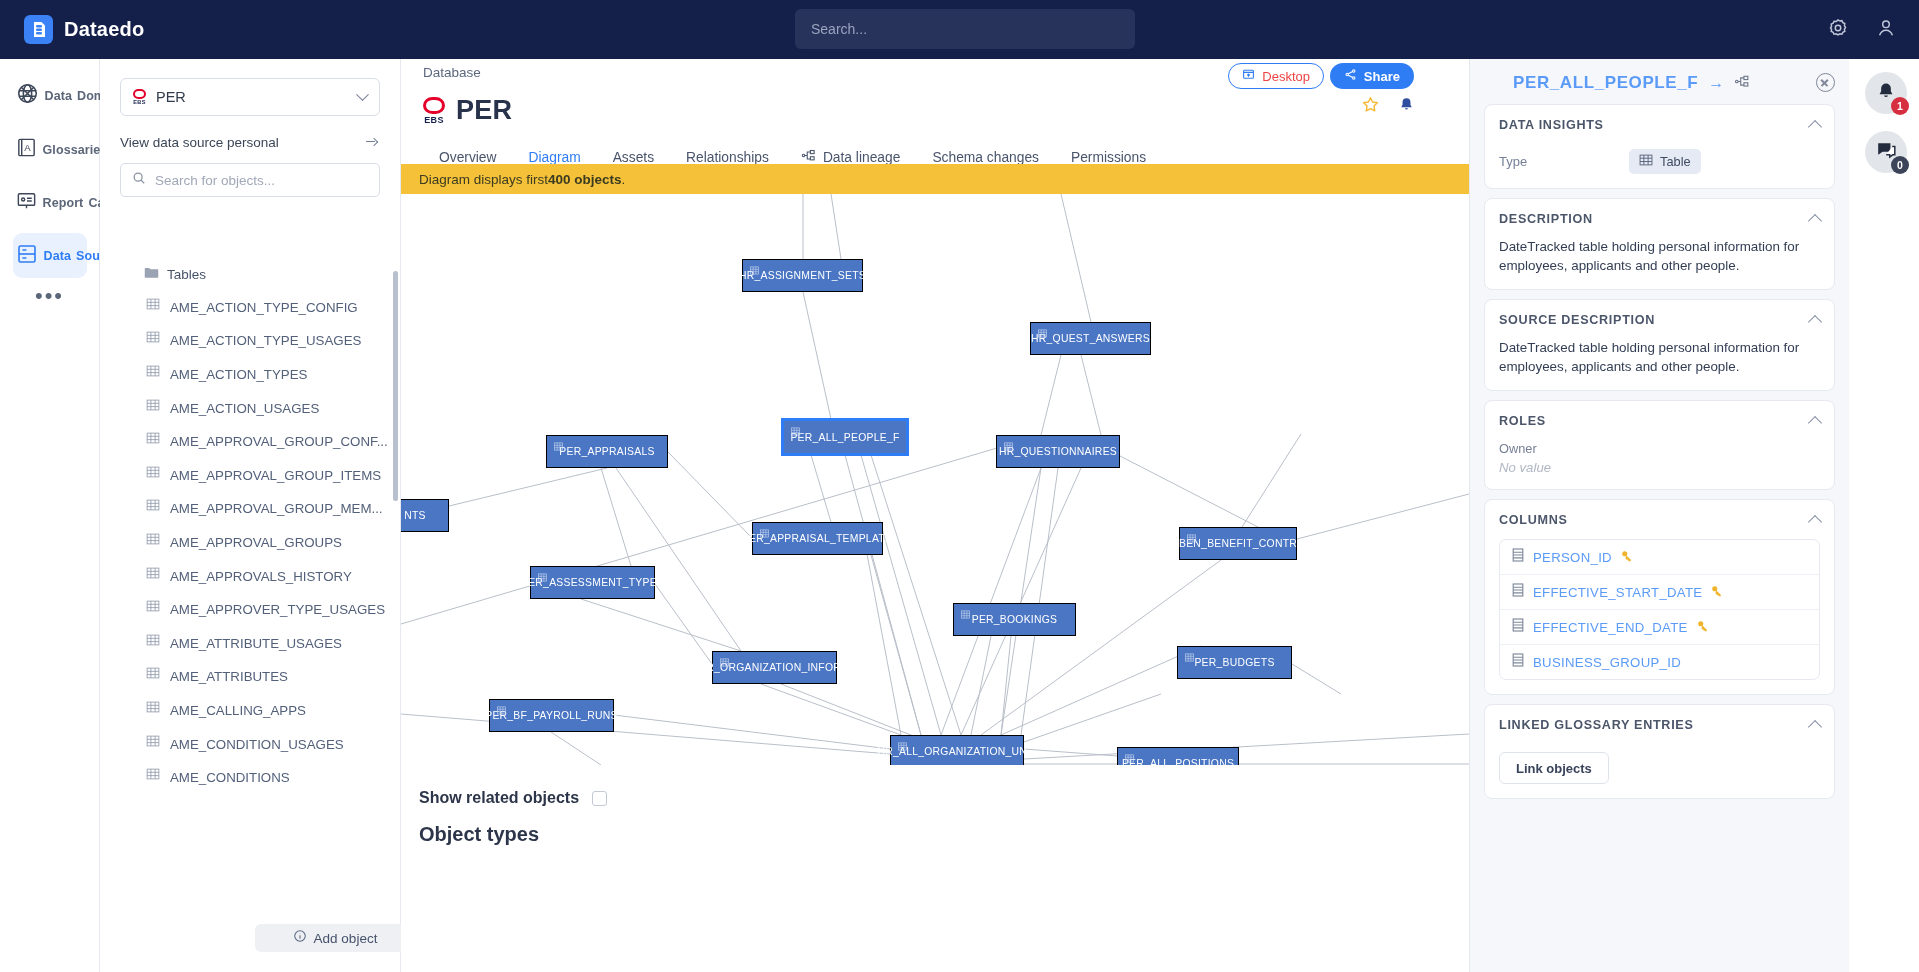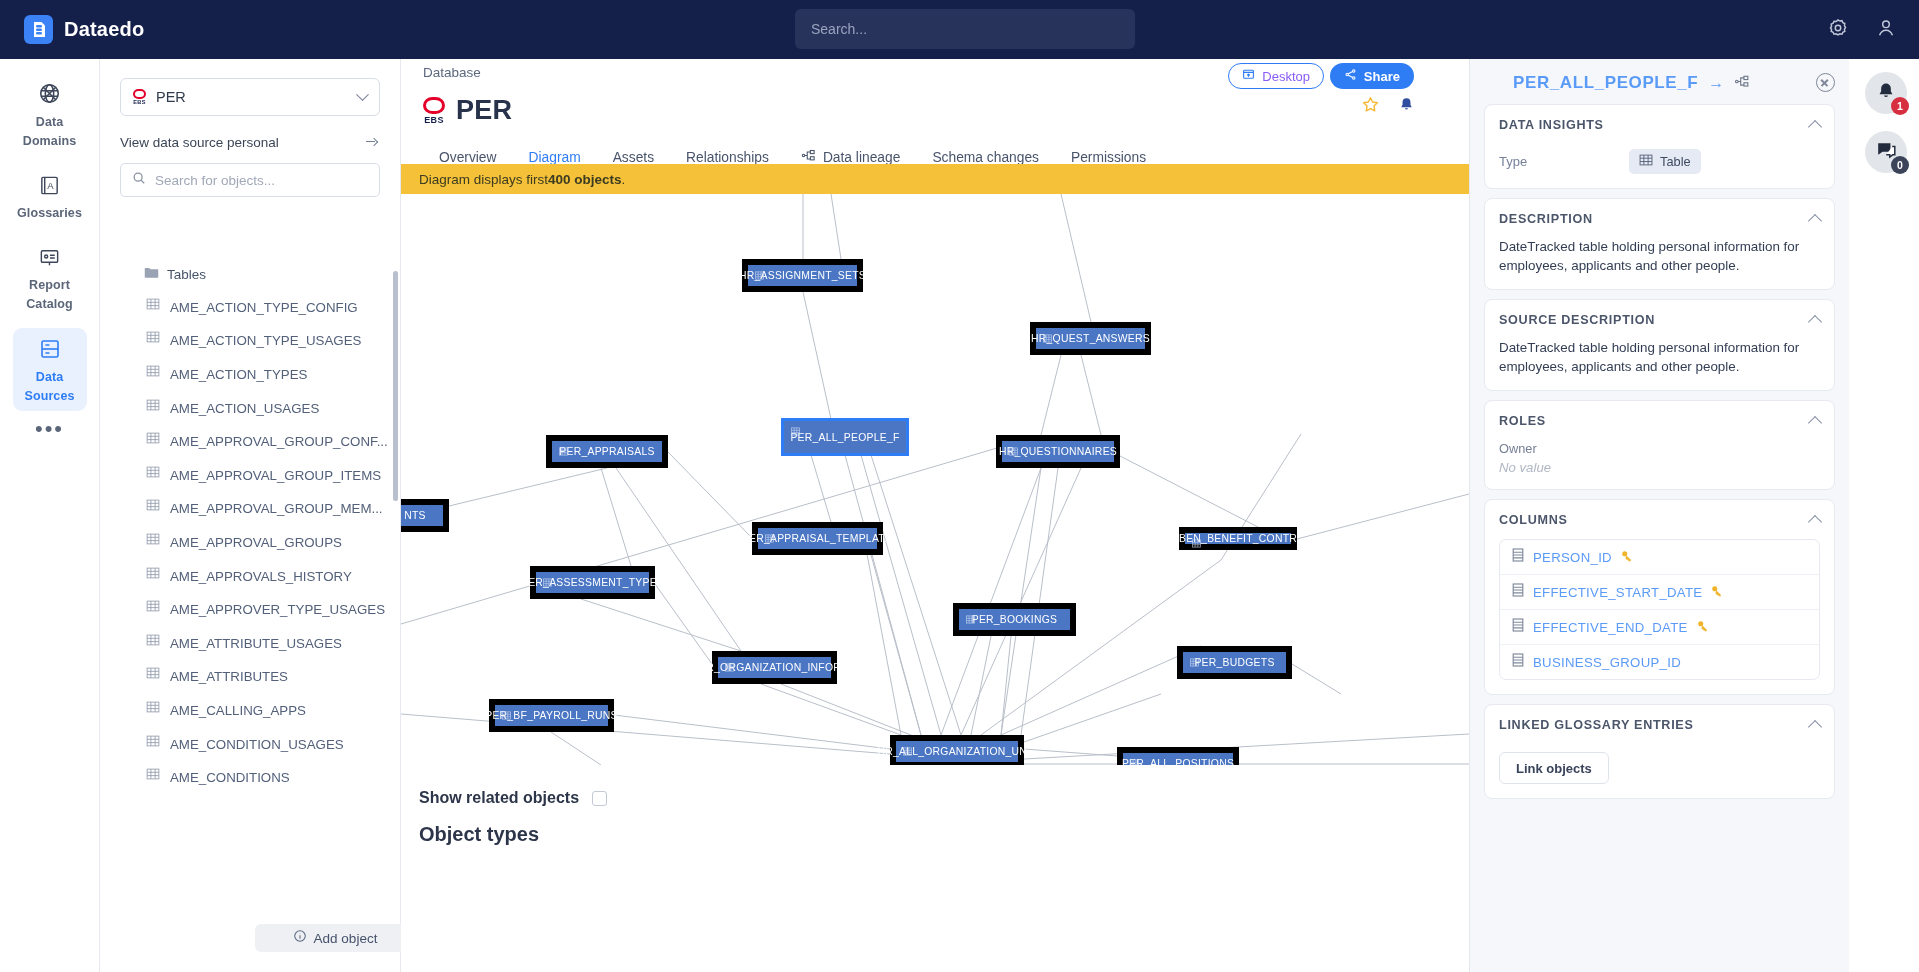--- a/index.html
+++ b/index.html
@@ -38,21 +38,21 @@
   .topbar-icons .ticon { cursor: pointer; opacity: .92; }
 
   
   .rail {
     position: absolute; top: 59px; left: 0; width: 100px; height: 913px;
     background: #fff; border-right: 1px solid #e6e9f0;
     display: flex; flex-direction: column; align-items: center; padding-top: 13px;
   }
   .rail-item {
     width: 74px; padding: 9px 2px 8px; border-radius: 9px; margin-bottom: 9px;
-    display: flex; flex-direction: column; align-items: center; gap: 5px;
+    display: flex; flex-direction: row; align-items: center; gap: 5px;
     cursor: pointer; text-align: center;
   }
   .rail-item .rl {
     font-size: 12.5px; font-weight: 700; color: #5c6679; line-height: 14px; letter-spacing: .1px;
   }
   .rail-item.active { background: #e9f1fe; }
   .rail-item.active .rl { color: #2f7df4; }
   .rail-dots { color: #5c6679; font-size: 22px; letter-spacing: 2px; line-height: 10px; margin-top: 4px; cursor: pointer; }
 
   
@@ -126,41 +126,41 @@
 
   .tabs { position: absolute; left: 22px; top: 84px; display: flex; align-items: flex-end; gap: 0; }
   .tab {
     font-size: 13.8px; color: #49546b; padding: 6px 16px 9px; cursor: pointer; white-space: nowrap;
     display: flex; align-items: center; gap: 7px;
   }
   .tab.active { color: #2f7df4; box-shadow: inset 0 -2.5px 0 #2f7df4; }
 
   .btn-desktop {
     position: absolute; right: 145px; top: 4px; height: 26px; padding: 0 13px;
-    border: 1.4px solid #2f7df4; border-radius: 13px; color: #8b5cf6; font-size: 13px;
+    border: 1.4px solid #2f7df4; border-radius: 13px; color: #ef4444; font-size: 13px;
     display: flex; align-items: center; gap: 7px; cursor: pointer; background: #fff; font-weight: 500;
   }
   .btn-share {
     position: absolute; right: 55px; top: 4px; height: 26px; padding: 0 14px;
     background: #2f7df4; border-radius: 13px; color: #fff; font-size: 13px;
     display: flex; align-items: center; gap: 7px; cursor: pointer; font-weight: 600;
   }
   .star-bell { position: absolute; right: 54px; top: 36px; display: flex; gap: 18px; align-items: center; }
 
   .notice {
     position: absolute; left: 0; top: 105px; width: 1068px; height: 30px; background: #f5c138;
     display: flex; align-items: center; padding-left: 18px;
     font-size: 13.5px; color: #3b3b22;
   }
   .notice b { font-weight: 700; }
 
   .canvas { position: absolute; left: 0; top: 135px; width: 1068px; height: 571px; overflow: hidden; background: #fff; }
   .canvas svg { position: absolute; left: 0; top: 0; }
   .node {
-    position: absolute; background: #4a76c4; border: 6px solid #000000;
+    position: absolute; background: #4a76c4; border: 1px solid #000000;
     display: flex; align-items: center; justify-content: center;
     color: #fff; font-size: 10.4px; letter-spacing: .25px; white-space: nowrap; cursor: pointer;
   }
   .node.selected { border: 2.4px solid #2f7df4; box-shadow: 0 0 0 1px #2f7df4; }
   .node .nic { position: absolute; left: 7px; top: 6px; opacity: .75; }
   .node .nlabel { padding: 0 10px; }
 
   .canvas-bottom { position: absolute; left: 0; top: 706px; width: 1068px; height: 207px; background: #fff; }
   .show-rel { position: absolute; left: 18px; top: 24px; display: flex; align-items: center; gap: 13px; }
   .show-rel .srl { font-size: 16px; font-weight: 700; color: #2c3549; }
@@ -654,21 +654,21 @@
           </div>
           <div class="node" style="left: 351px; top: 328px; width: 131px; height: 33px;">
             <span class="nic">
               <svg width="9" height="9" viewBox="0 0 12 12" fill="none" stroke="#d7e1f5" stroke-width="1">
                 <rect x="0.7" y="1.2" width="10.6" height="9.6"></rect>
                 <path d="M.7 4.4h10.6M.7 7.6h10.6M4.2 1.2v9.6M7.8 1.2v9.6"></path>
               </svg>
             </span>
             <span class="nlabel">PER_APPRAISAL_TEMPLAT...</span>
           </div>
-          <div class="node" style="left: 778px; top: 333px; width: 118px; height: 23px;">
+          <div class="node" style="left: 778px; top: 333px; width: 118px; height: 33px;">
             <span class="nic">
               <svg width="9" height="9" viewBox="0 0 12 12" fill="none" stroke="#d7e1f5" stroke-width="1">
                 <rect x="0.7" y="1.2" width="10.6" height="9.6"></rect>
                 <path d="M.7 4.4h10.6M.7 7.6h10.6M4.2 1.2v9.6M7.8 1.2v9.6"></path>
               </svg>
             </span>
             <span class="nlabel">BEN_BENEFIT_CONTR</span>
           </div>
           <div class="node" style="left: -20px; top: 305px; width: 68px; height: 33px;">
             <span class="nic"></span>

